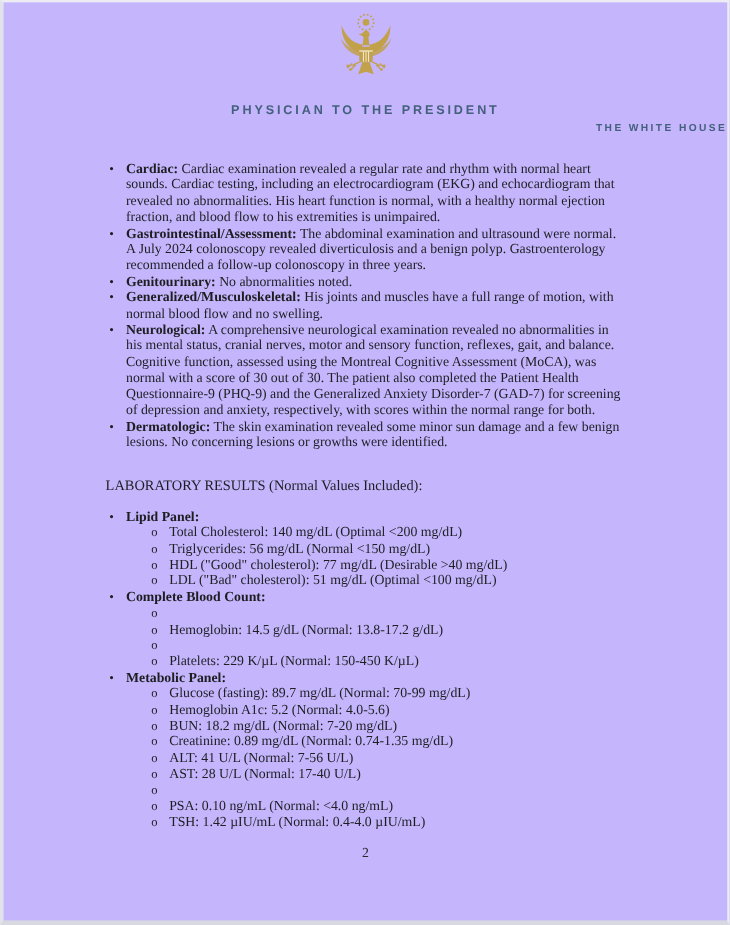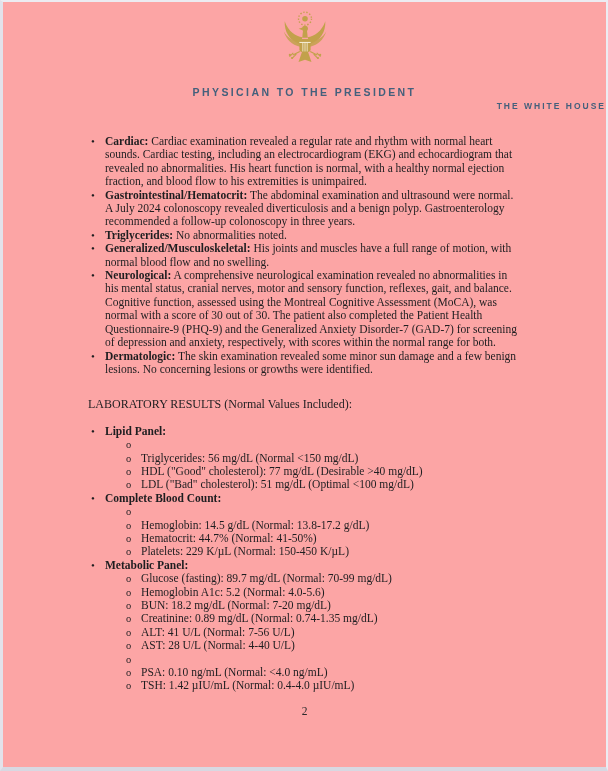--- a/index.html
+++ b/index.html
@@ -8,21 +8,21 @@
     --ink: #1e1e20;
   }
   * { margin: 0; padding: 0; box-sizing: border-box; }
   html, body { background: #e9e9ee; }
   body { width: 608px; font-family: "Liberation Serif", serif; }
 
   .page {
     position: relative;
     width: 608px;
     height: 771px;
-    background: #fca5a5;
+    background: #c4b5fd;
     border-left: 3px solid #e2e2ea;
     border-top: 2px solid #ececf2;
     border-right: 2px solid #ececf2;
     border-bottom: 4px solid #d8d8e2;
     overflow: hidden;
     color: var(--ink);
   }
 
   .letterhead { text-align: center; padding-top: 8px; }
   .seal { display: block; margin: 0 auto; }
@@ -126,25 +126,25 @@
   </div>
 
   <div class="content">
     <ul id="exam-list">
         <li class="row row-l1">
           <span class="marker">•</span>
           <span class="btxt"><b>Cardiac:</b> <span>Cardiac examination revealed a regular rate and rhythm with normal heart sounds. Cardiac testing, including an electrocardiogram (EKG) and echocardiogram that revealed no abnormalities. His heart function is normal, with a healthy normal ejection fraction, and blood flow to his extremities is unimpaired.</span></span>
         </li>
         <li class="row row-l1">
           <span class="marker">•</span>
-          <span class="btxt"><b>Gastrointestinal/Hematocrit:</b> <span>The abdominal examination and ultrasound were normal. A July 2024 colonoscopy revealed diverticulosis and a benign polyp. Gastroenterology recommended a follow-up colonoscopy in three years.</span></span>
-        </li>
-        <li class="row row-l1">
-          <span class="marker">•</span>
-          <span class="btxt"><b>Triglycerides:</b> <span>No abnormalities noted.</span></span>
+          <span class="btxt"><b>Gastrointestinal/Assessment:</b> <span>The abdominal examination and ultrasound were normal. A July 2024 colonoscopy revealed diverticulosis and a benign polyp. Gastroenterology recommended a follow-up colonoscopy in three years.</span></span>
+        </li>
+        <li class="row row-l1">
+          <span class="marker">•</span>
+          <span class="btxt"><b>Genitourinary:</b> <span>No abnormalities noted.</span></span>
         </li>
         <li class="row row-l1">
           <span class="marker">•</span>
           <span class="btxt"><b>Generalized/Musculoskeletal:</b> <span>His joints and muscles have a full range of motion, with normal blood flow and no swelling.</span></span>
         </li>
         <li class="row row-l1">
           <span class="marker">•</span>
           <span class="btxt"><b>Neurological:</b> <span>A comprehensive neurological examination revealed no abnormalities in his mental status, cranial nerves, motor and sensory function, reflexes, gait, and balance. Cognitive function, assessed using the Montreal Cognitive Assessment (MoCA), was normal with a score of 30 out of 30. The patient also completed the Patient Health Questionnaire-9 (PHQ-9) and the Generalized Anxiety Disorder-7 (GAD-7) for screening of depression and anxiety, respectively, with scores within the normal range for both.</span></span>
         </li>
         <li class="row row-l1">
@@ -155,20 +155,21 @@
 
     <div class="lab-heading">LABORATORY RESULTS (Normal Values Included):</div>
 
     <ul id="lab-list">
         <li class="row row-l1">
           <span class="marker">•</span>
           <span class="btxt"><b>Lipid Panel:</b></span>
         </li>
         <li class="row row-l2">
           <span class="marker">o</span>
+          <span class="btxt">Total Cholesterol: 140 mg/dL (Optimal &lt;200 mg/dL)</span>
         </li>
         <li class="row row-l2">
           <span class="marker">o</span>
           <span class="btxt">Triglycerides: 56 mg/dL (Normal &lt;150 mg/dL)</span>
         </li>
         <li class="row row-l2">
           <span class="marker">o</span>
           <span class="btxt">HDL ("Good" cholesterol): 77 mg/dL (Desirable &gt;40 mg/dL)</span>
         </li>
         <li class="row row-l2">
@@ -181,21 +182,20 @@
         </li>
         <li class="row row-l2">
           <span class="marker">o</span>
         </li>
         <li class="row row-l2">
           <span class="marker">o</span>
           <span class="btxt">Hemoglobin: 14.5 g/dL (Normal: 13.8-17.2 g/dL)</span>
         </li>
         <li class="row row-l2">
           <span class="marker">o</span>
-          <span class="btxt">Hematocrit: 44.7% (Normal: 41-50%)</span>
         </li>
         <li class="row row-l2">
           <span class="marker">o</span>
           <span class="btxt">Platelets: 229 K/µL (Normal: 150-450 K/µL)</span>
         </li>
         <li class="row row-l1">
           <span class="marker">•</span>
           <span class="btxt"><b>Metabolic Panel:</b></span>
         </li>
         <li class="row row-l2">
@@ -213,21 +213,21 @@
         <li class="row row-l2">
           <span class="marker">o</span>
           <span class="btxt">Creatinine: 0.89 mg/dL (Normal: 0.74-1.35 mg/dL)</span>
         </li>
         <li class="row row-l2">
           <span class="marker">o</span>
           <span class="btxt">ALT: 41 U/L (Normal: 7-56 U/L)</span>
         </li>
         <li class="row row-l2">
           <span class="marker">o</span>
-          <span class="btxt">AST: 28 U/L (Normal: 4-40 U/L)</span>
+          <span class="btxt">AST: 28 U/L (Normal: 17-40 U/L)</span>
         </li>
         <li class="row row-l2">
           <span class="marker">o</span>
         </li>
         <li class="row row-l2">
           <span class="marker">o</span>
           <span class="btxt">PSA: 0.10 ng/mL (Normal: &lt;4.0 ng/mL)</span>
         </li>
         <li class="row row-l2">
           <span class="marker">o</span>

